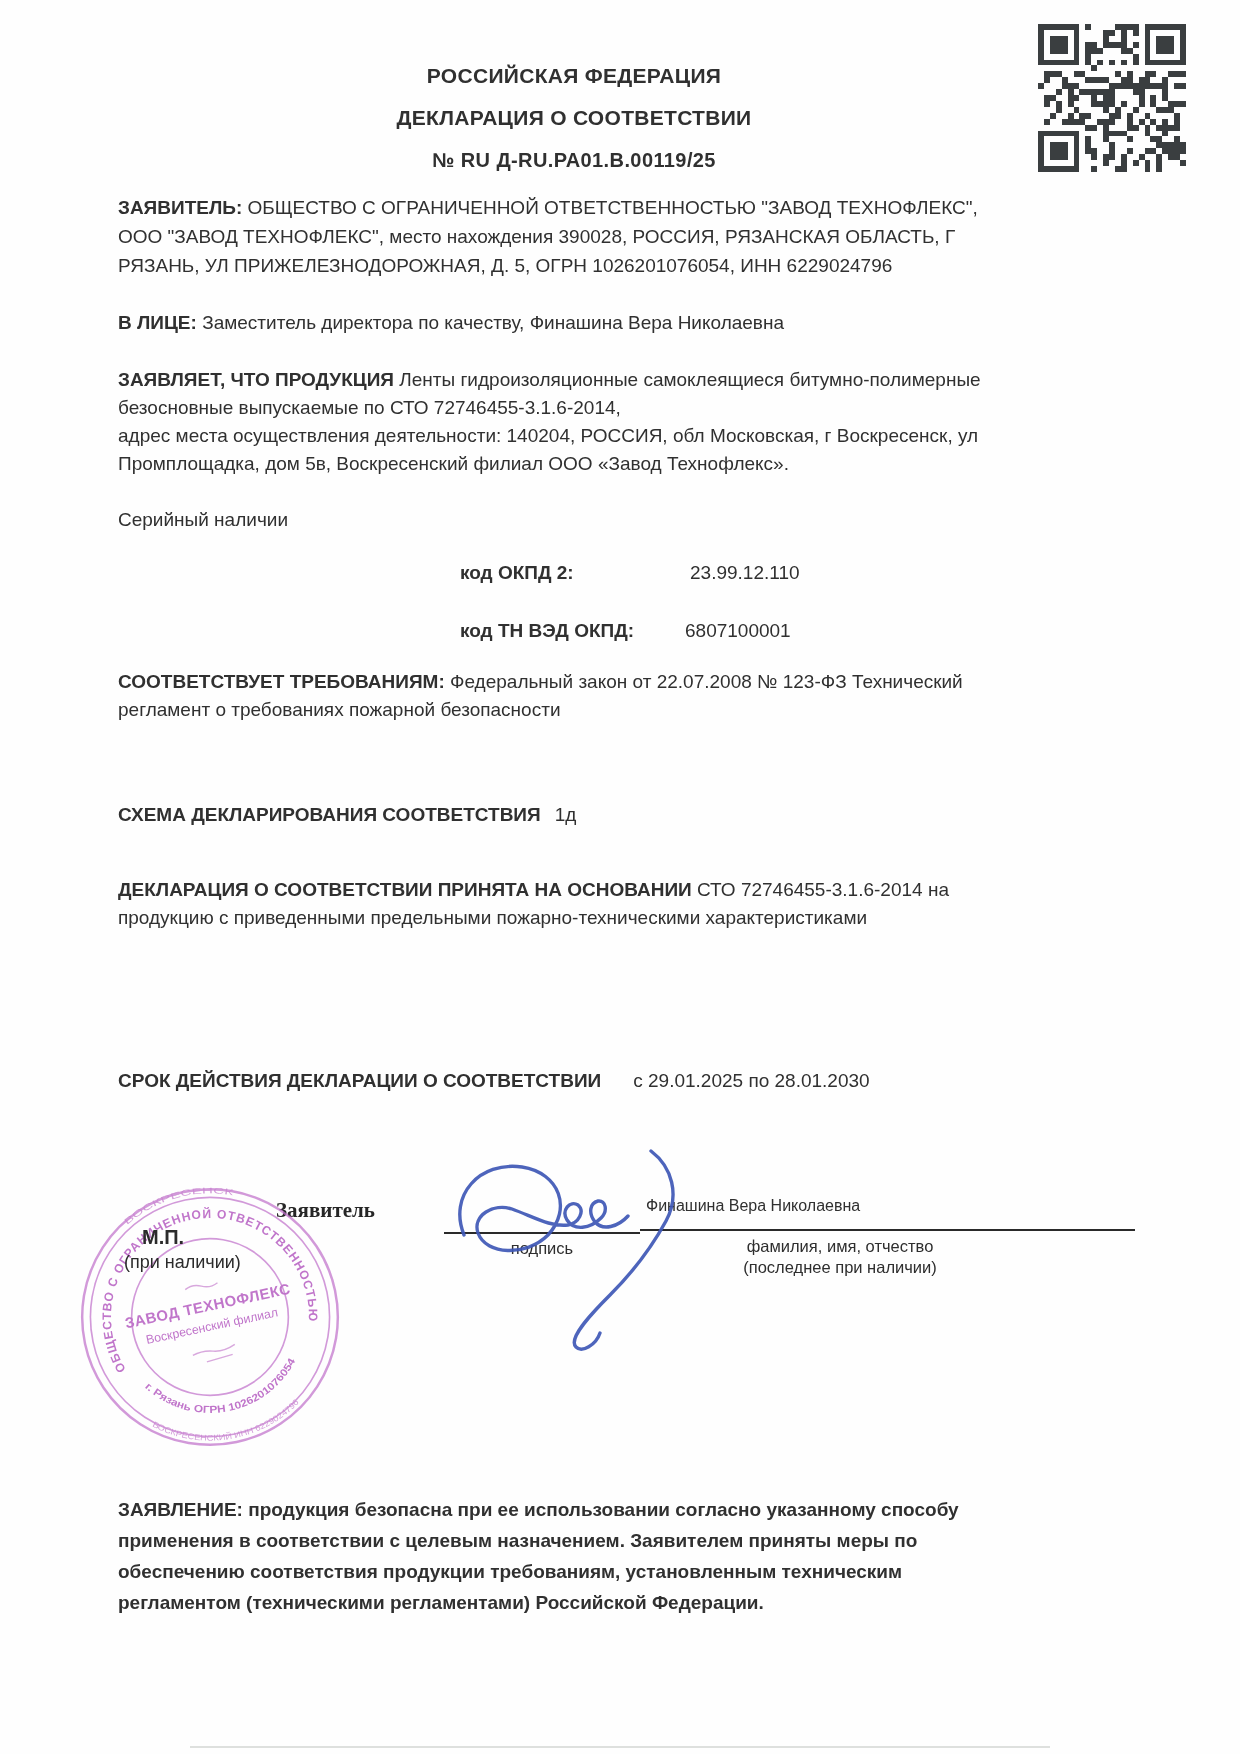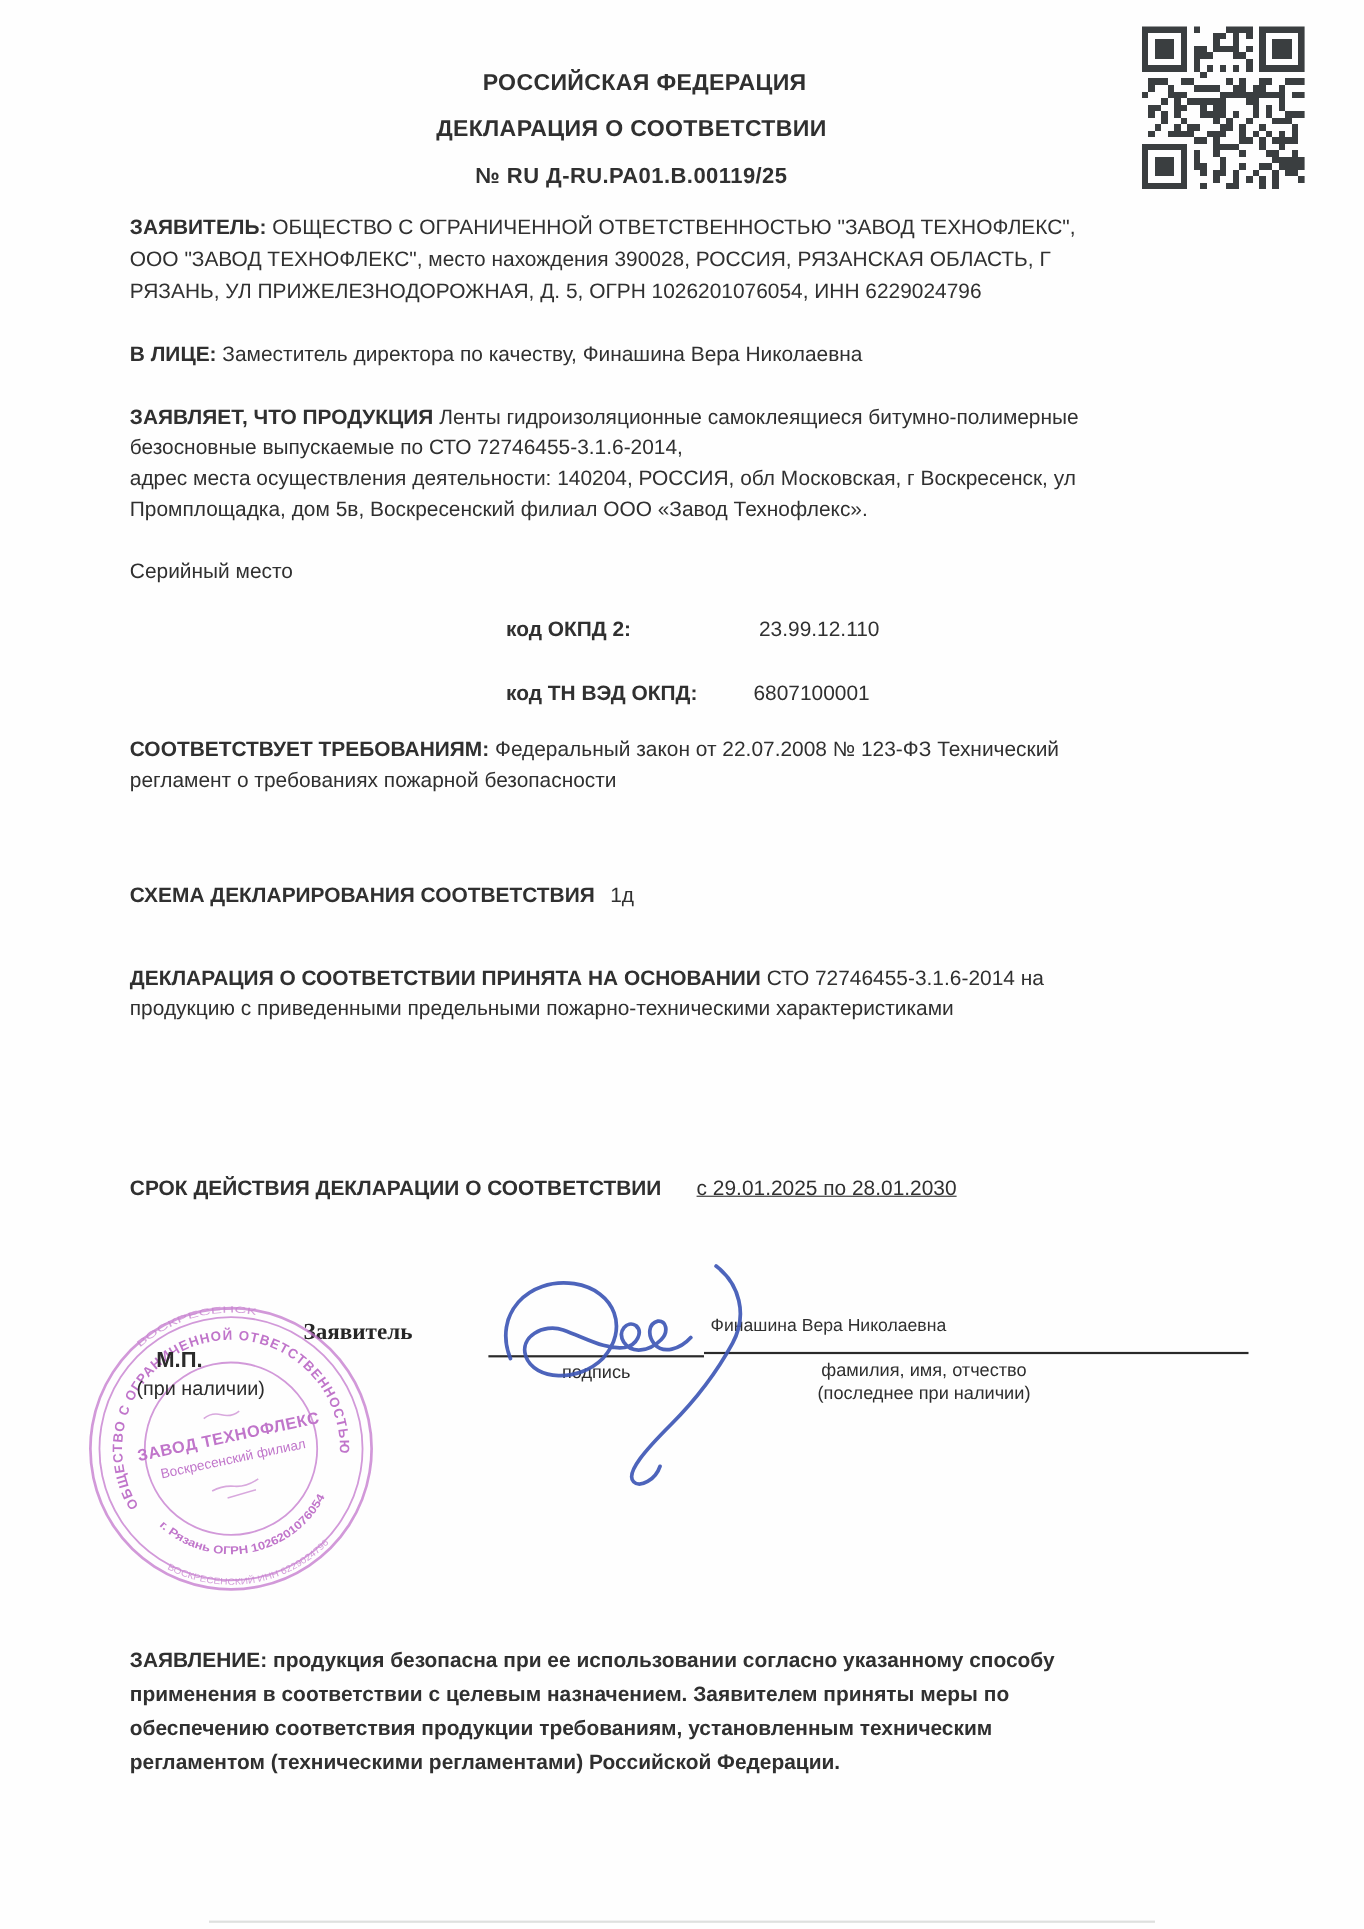--- a/index.html
+++ b/index.html
@@ -11,21 +11,21 @@
   .hdr { left:0; width:1148px; text-align:center; font-weight:bold; font-size:21px; letter-spacing:.3px; }
   .hdr.num { font-weight:bold; font-size:20px; letter-spacing:.4px; }
   .para { left:118px; width:1040px; font-size:19px; line-height:29px; }
   .para .txt { white-space:pre-line; }
   .para b { font-weight:bold; }
   .tight { line-height:28px; }
   .coderow { left:0; width:1136px; height:30px; font-size:19px; }
   .coderow .lbl { position:absolute; left:460px; font-weight:bold; }
   .coderow .val { position:absolute; }
   .scheme-val { margin-left:14px; }
-  .validity-val { margin-left:32px;text-decoration:underline; }
+  .validity-val { margin-left:32px; }
   .sig-label { font-family:"Liberation Serif", serif; font-weight:bold; font-size:21px; color:#262626; }
   .sigline { border-top:2px solid #2a2a2a; height:0; }
   .caption { font-size:16.5px; color:#2e2e2e; text-align:center; line-height:21px; }
   .mp1 { font-weight:bold; font-size:20px; color:#2b2b2b; z-index:4; }
   .mp2 { font-size:18px; color:#2b2b2b; z-index:4;text-align:center; }
   .statement { font-weight:bold; line-height:31px; width:1010px; }
   .qr { width:148px; height:148px; z-index:1; }
   .stampwrap { z-index:3; opacity:.85; }
   .sigsvg { z-index:3; }
   .scanline { background:#c2c6c2; opacity:.55; }
@@ -322,42 +322,42 @@
         <rect x="4" y="24" width="1" height="1" fill="#3a3e40"></rect>
         <rect x="5" y="24" width="1" height="1" fill="#3a3e40"></rect>
         <rect x="6" y="24" width="1" height="1" fill="#3a3e40"></rect>
         <rect x="9" y="24" width="1" height="1" fill="#3a3e40"></rect>
         <rect x="13" y="24" width="1" height="1" fill="#3a3e40"></rect>
         <rect x="14" y="24" width="1" height="1" fill="#3a3e40"></rect>
         <rect x="18" y="24" width="1" height="1" fill="#3a3e40"></rect>
         <rect x="20" y="24" width="1" height="1" fill="#3a3e40"></rect>
       </svg></div>
 
-  <div class="abs hdr" style="top:64px;padding-left:12px;">РОССИЙСКАЯ ФЕДЕРАЦИЯ</div>
+  <div class="abs hdr" style="top:64px;">РОССИЙСКАЯ ФЕДЕРАЦИЯ</div>
   <div class="abs hdr" style="top:106px;">ДЕКЛАРАЦИЯ О СООТВЕТСТВИИ</div>
   <div class="abs hdr num" style="top:149px;">№ RU Д-RU.РА01.В.00119/25</div>
 
   <div class="abs para" style="top:193px;">
     <b>ЗАЯВИТЕЛЬ:</b><span class="txt"> ОБЩЕСТВО С ОГРАНИЧЕННОЙ ОТВЕТСТВЕННОСТЬЮ "ЗАВОД ТЕХНОФЛЕКС",
 ООО "ЗАВОД ТЕХНОФЛЕКС", место нахождения 390028, РОССИЯ,  РЯЗАНСКАЯ ОБЛАСТЬ, Г
 РЯЗАНЬ, УЛ ПРИЖЕЛЕЗНОДОРОЖНАЯ, Д. 5, ОГРН 1026201076054, ИНН 6229024796</span>
   </div>
 
   <div class="abs para" style="top:308px;">
     <b>В ЛИЦЕ:</b><span class="txt"> Заместитель директора по качеству, Финашина Вера Николаевна</span>
   </div>
 
   <div class="abs para tight" style="top:366px;">
     <b>ЗАЯВЛЯЕТ, ЧТО ПРОДУКЦИЯ</b><span class="txt"> Ленты гидроизоляционные самоклеящиеся битумно-полимерные
 безосновные выпускаемые по СТО 72746455-3.1.6-2014,
 адрес места осуществления деятельности: 140204, РОССИЯ, обл Московская, г Воскресенск, ул
 Промплощадка, дом 5в, Воскресенский филиал ООО «Завод Технофлекс».</span>
   </div>
 
-  <div class="abs para" style="top:505px;">Серийный место</div>
+  <div class="abs para" style="top:505px;">Серийный наличии</div>
 
   <div class="abs coderow" style="top:562px;">
     <span class="lbl">код ОКПД 2:</span>
     <span class="val" style="left:690px;">23.99.12.110</span>
   </div>
   <div class="abs coderow" style="top:620px;">
     <span class="lbl">код ТН ВЭД ОКПД:</span>
     <span class="val" style="left:685px;">6807100001</span>
   </div>
 

